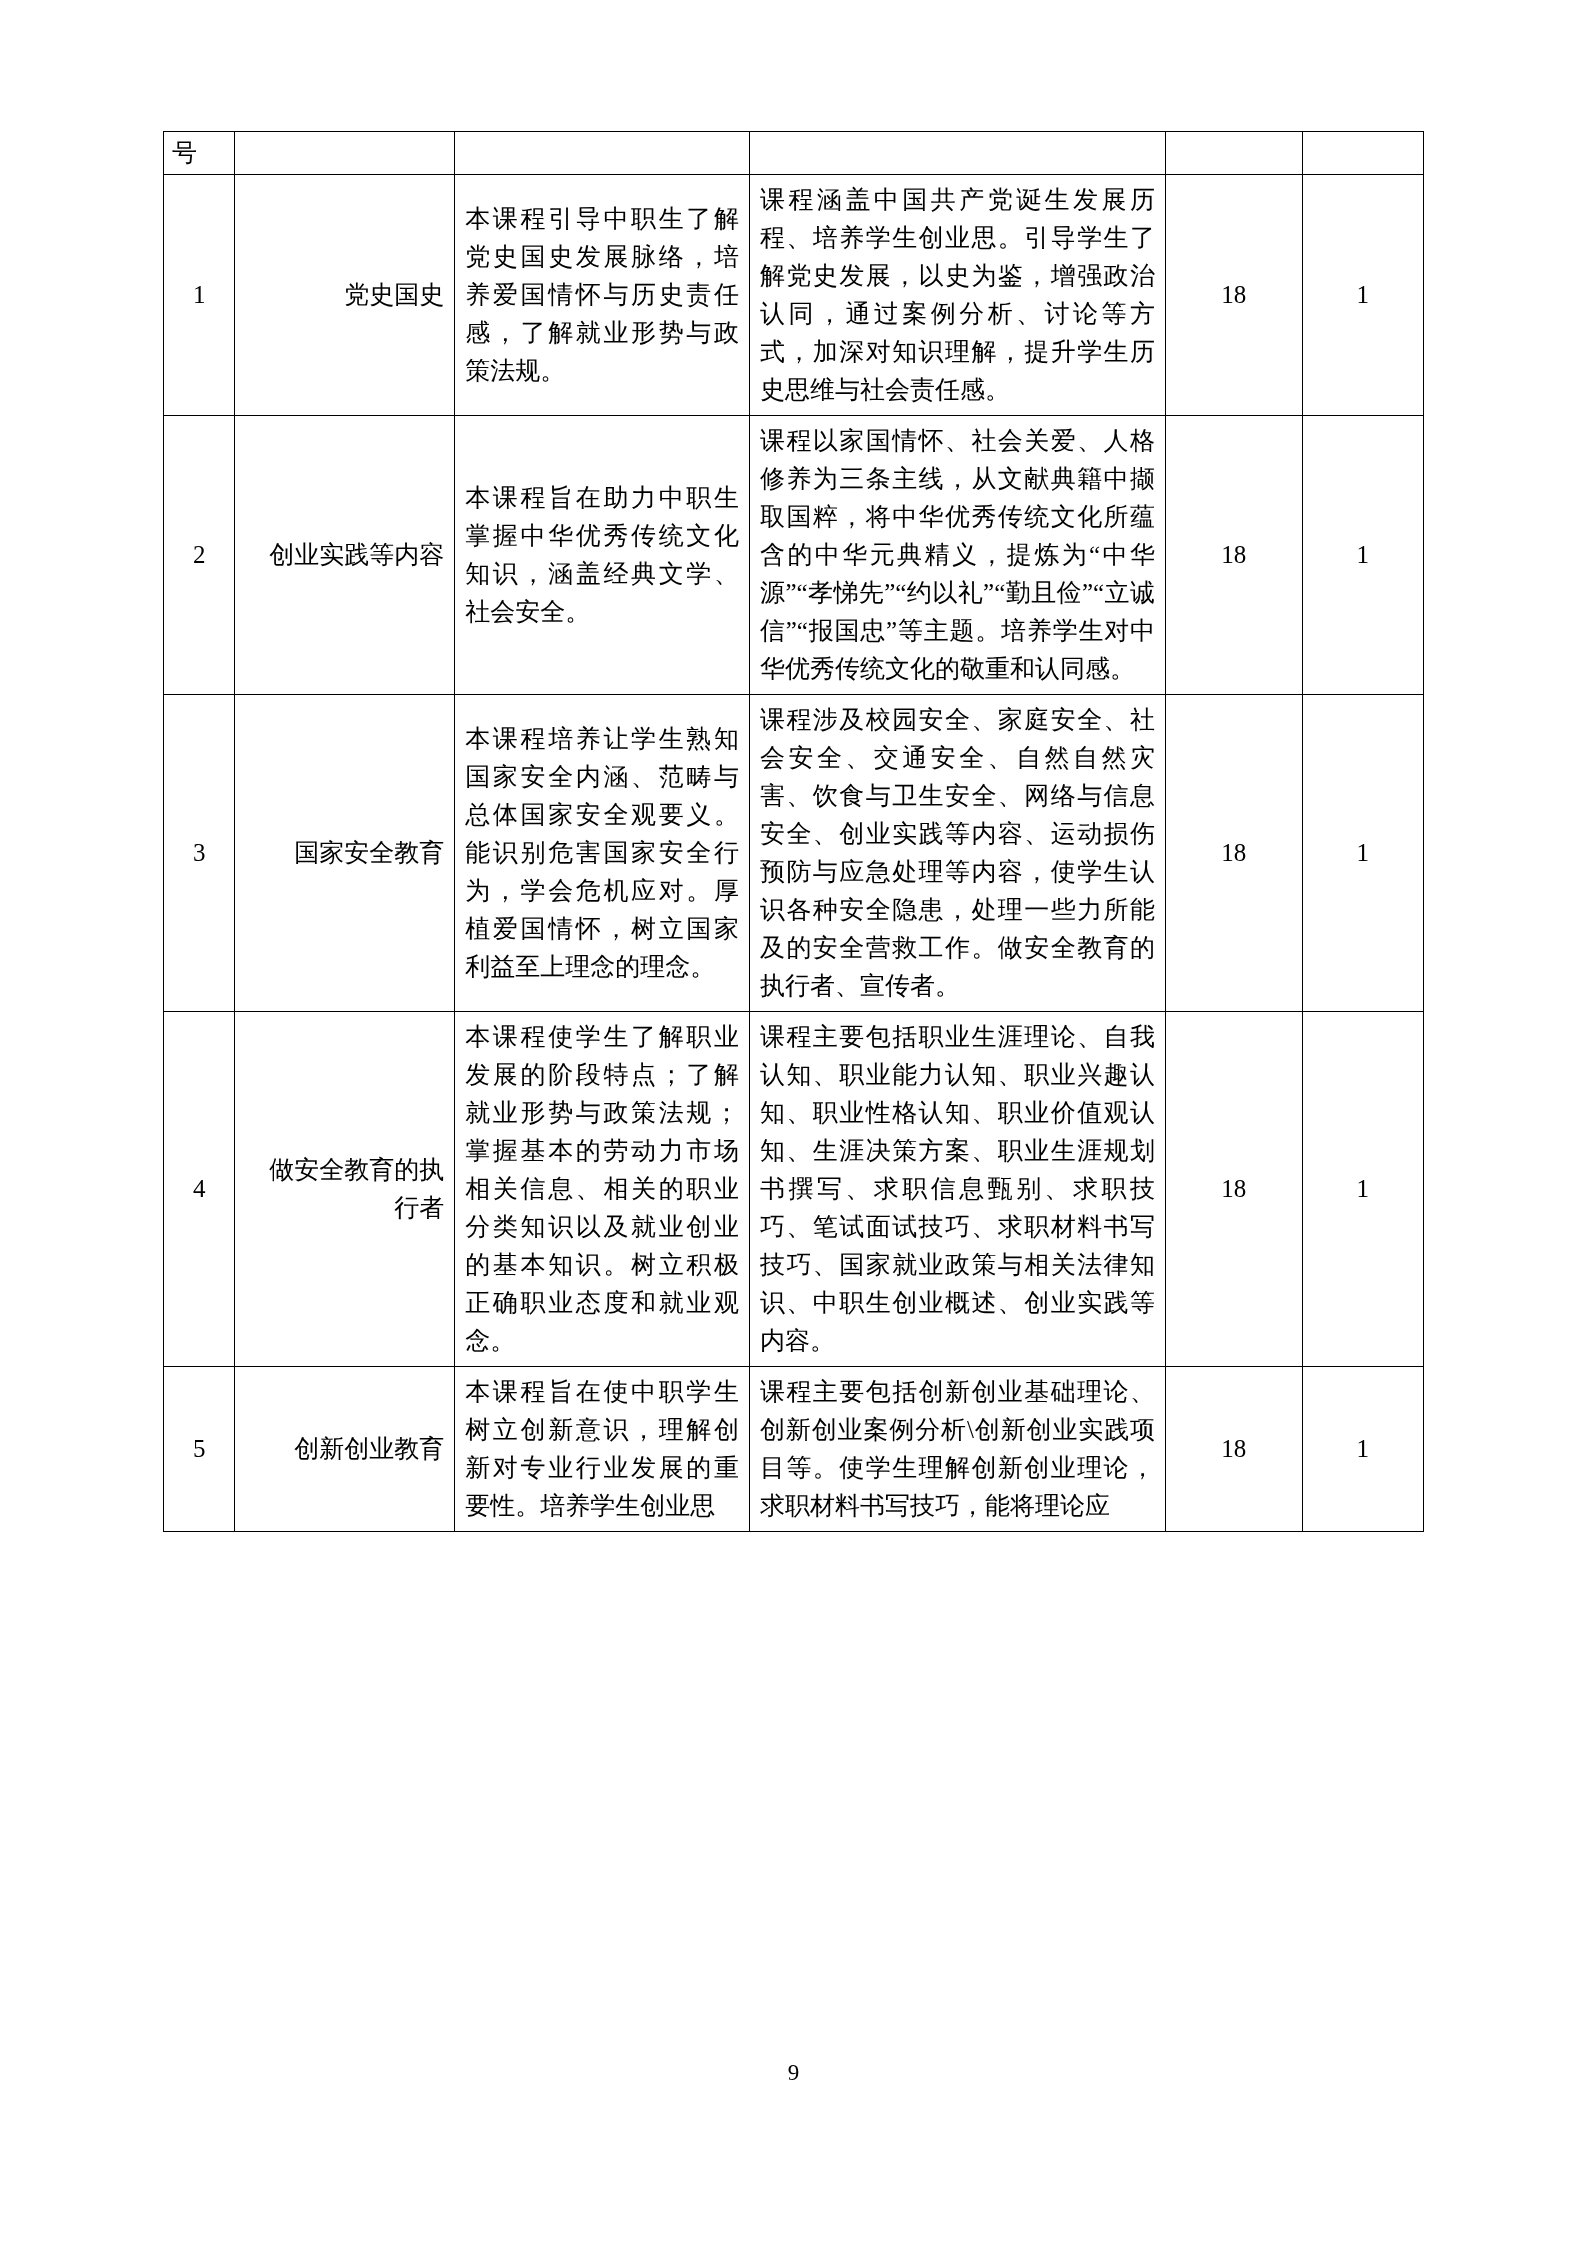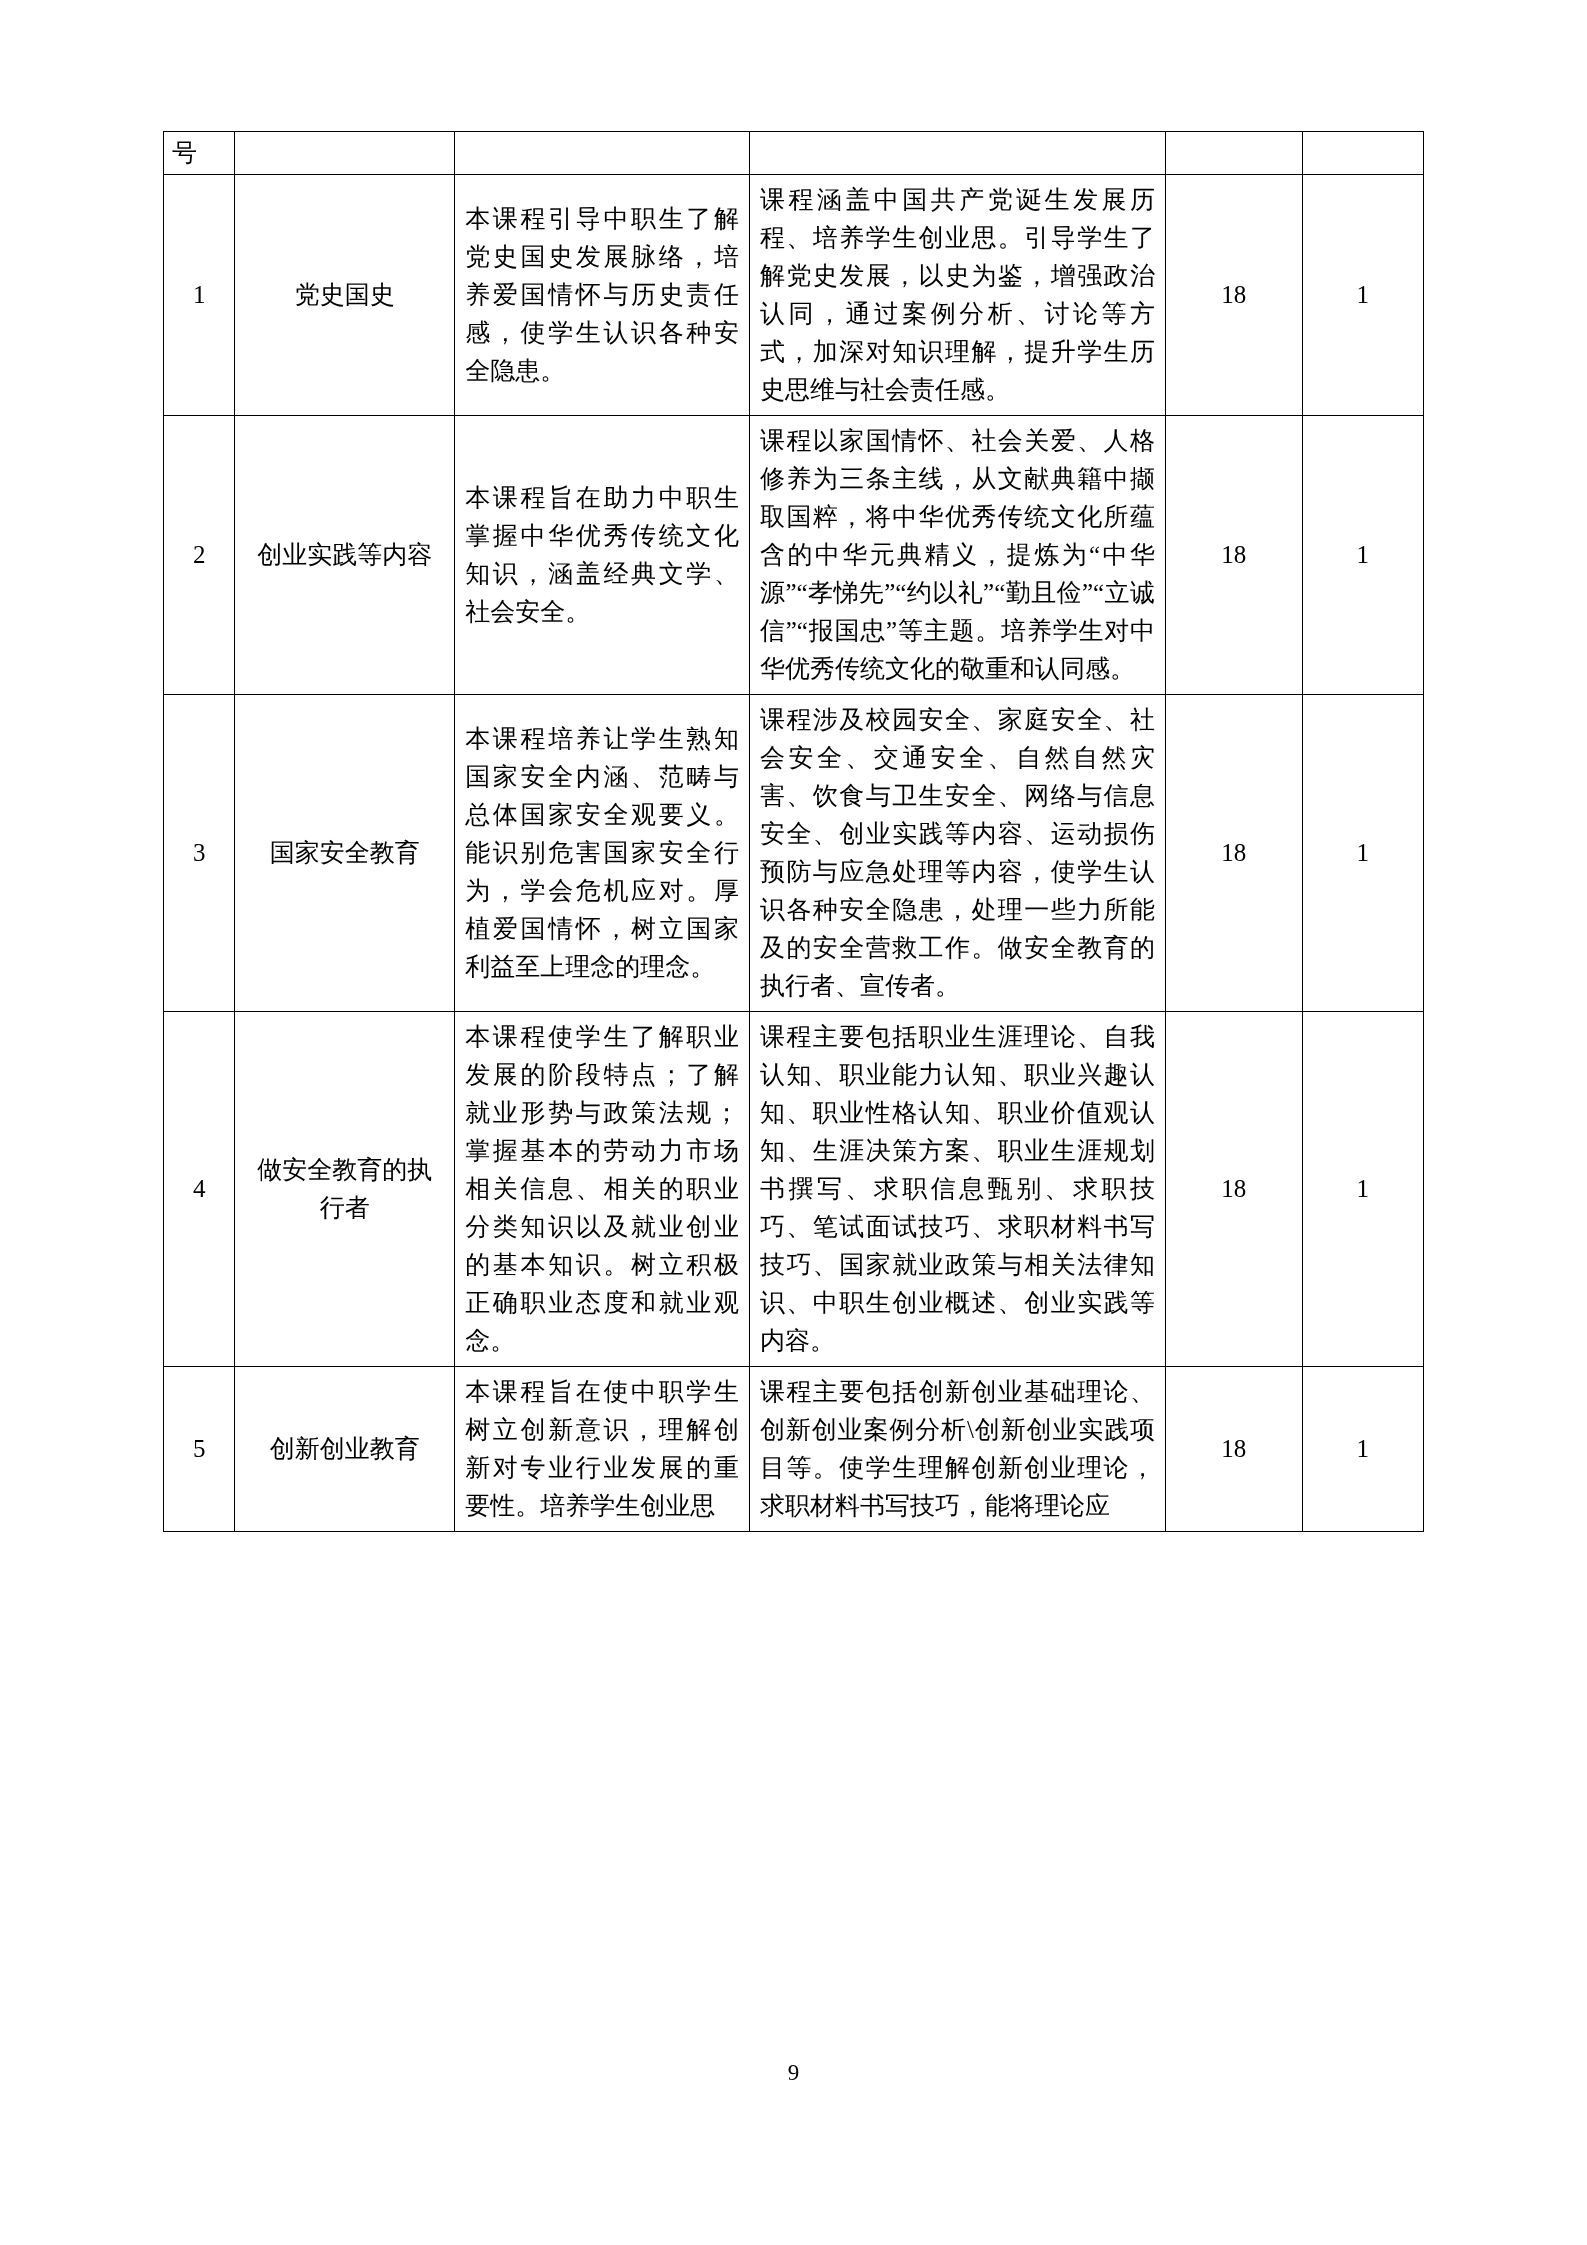--- a/index.html
+++ b/index.html
@@ -44,21 +44,21 @@
   col.c-desc  { width: 350px; }
   col.c-hours { width: 115px; }
   col.c-credit{ width: 102px; }
 
   td.cell-no,
   td.cell-hours,
   td.cell-credit {
     text-align: center;
   }
   td.cell-name {
-    text-align: center;
+    text-align: right;
   }
   td.cell-goal,
   td.cell-desc {
     text-align: justify;
     text-justify: inter-ideograph;
   }
   tr.header-row td {
     height: 34px;
     padding-top: 2px;
     padding-bottom: 2px;
@@ -98,21 +98,21 @@
         <td class="cell-name"></td>
         <td class="cell-goal"></td>
         <td class="cell-desc"></td>
         <td class="cell-hours"></td>
         <td class="cell-credit"></td>
       </tr>
 
       <tr>
         <td class="cell-no">1</td>
         <td class="cell-name">党史国史</td>
-        <td class="cell-goal">本课程引导中职生了解党史国史发展脉络，培养爱国情怀与历史责任感，使学生认识各种安全隐患。</td>
+        <td class="cell-goal">本课程引导中职生了解党史国史发展脉络，培养爱国情怀与历史责任感，了解就业形势与政策法规。</td>
         <td class="cell-desc">课程涵盖中国共产党诞生发展历程、培养学生创业思。引导学生了解党史发展，以史为鉴，增强政治认同，通过案例分析、讨论等方式，加深对知识理解，提升学生历史思维与社会责任感。</td>
         <td class="cell-hours">18</td>
         <td class="cell-credit">1</td>
       </tr>
 
       <tr>
         <td class="cell-no">2</td>
         <td class="cell-name">创业实践等内容</td>
         <td class="cell-goal">本课程旨在助力中职生掌握中华优秀传统文化知识，涵盖经典文学、社会安全。</td>
         <td class="cell-desc">课程以家国情怀、社会关爱、人格修养为三条主线，从文献典籍中撷取国粹，将中华优秀传统文化所蕴含的中华元典精义，提炼为“中华源”“孝悌先”“约以礼”“勤且俭”“立诚信”“报国忠”等主题。培养学生对中华优秀传统文化的敬重和认同感。</td>

